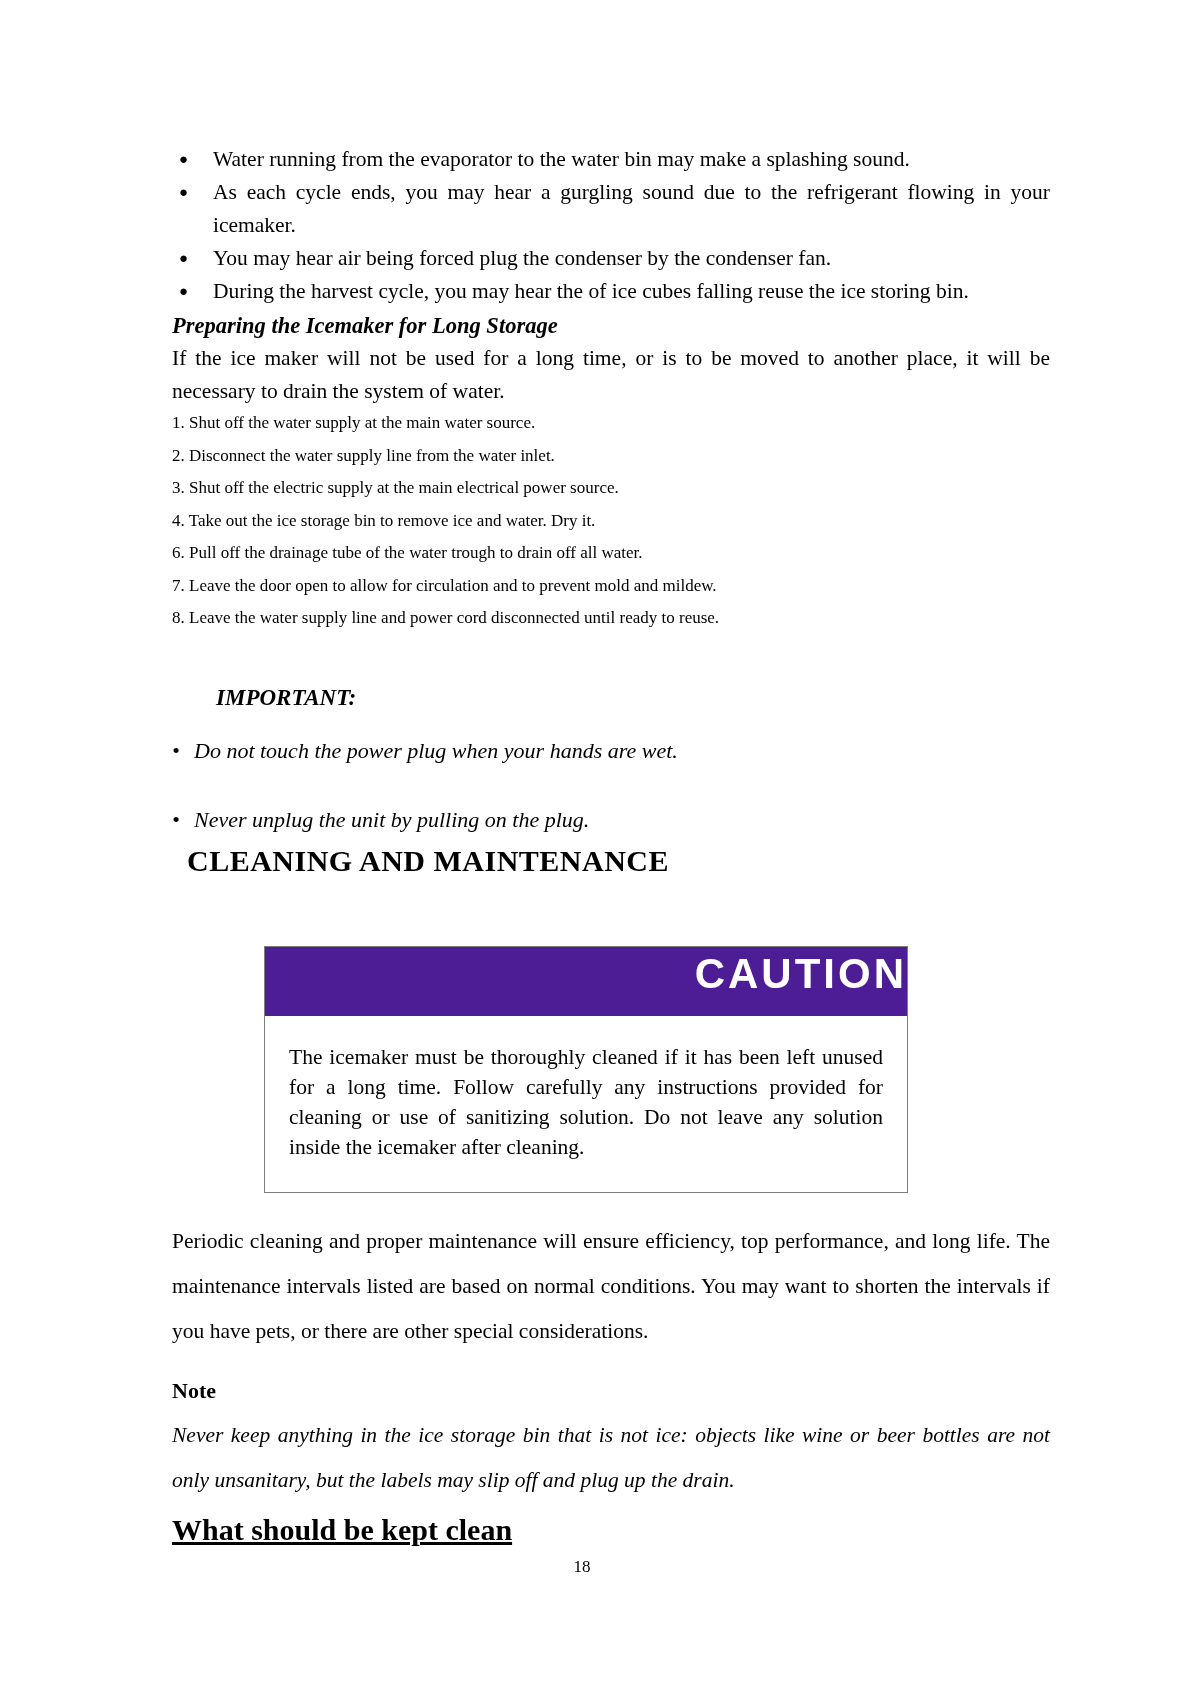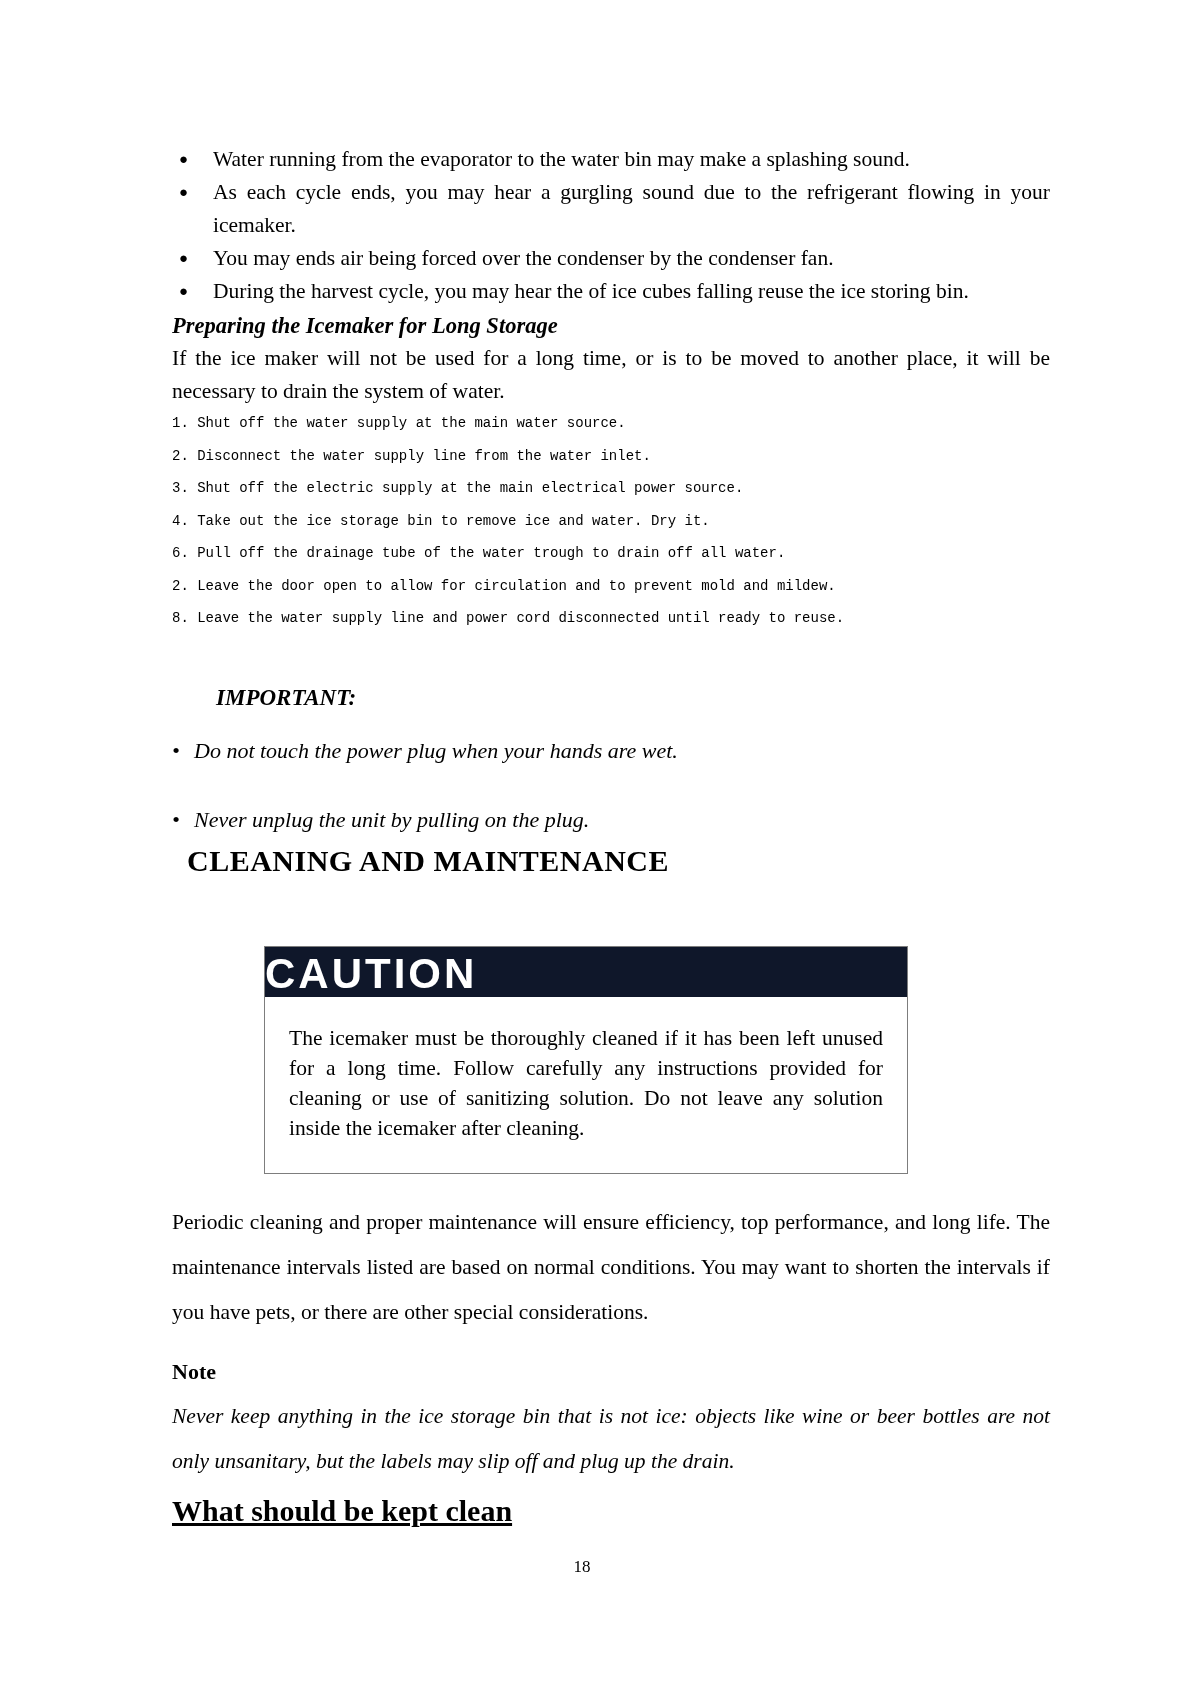--- a/index.html
+++ b/index.html
@@ -47,23 +47,22 @@
     font-style: italic;
     line-height: 32px;
     margin-top: 2px;
   }
   .storage-intro {
     font-size: 21.5px;
     line-height: 32.5px;
     text-align: justify;
   }
   .storage-step {
-    font-size: 14px;
+    font-size: 17px;
     line-height: 32.5px;
-    font-family: Liberation Mono, monospace;
   }
 
   
   .important-heading {
     margin-top: 46px;
     font-size: 23px;
     font-weight: bold;
     font-style: italic;
     line-height: 33px;
     margin-left: 44px;
@@ -94,29 +93,29 @@
 
   .caution-box {
     margin-top: 66px;
     margin-left: 92px;
     width: 644px;
     box-sizing: border-box;
     border: 1px solid #7d7d7d;
     background: #ffffff;
   }
   .caution-header {
-    height: 50px;
-    background: #0f172a;
+    height: 69px;
+    background: #4c1d95;
     color: #ffffff;
     font-family: "Liberation Sans", "DejaVu Sans", sans-serif;
     font-weight: bold;
     font-size: 42px;
     line-height: 54px;
     letter-spacing: 3px;
-    text-align: left;
+    text-align: right;
   }
   .caution-body {
     padding: 26px 24px 30px 24px;
     font-size: 21.5px;
     line-height: 30px;
     text-align: justify;
   }
 
   .periodic-para {
     margin-top: 26px;
@@ -166,37 +165,37 @@
       <div class="sound-item">
         <span class="sound-glyph">●</span>
         <span class="sound-text">Water running from the evaporator to the water bin may make a splashing sound.</span>
       </div>
       <div class="sound-item">
         <span class="sound-glyph">●</span>
         <span class="sound-text">As each cycle ends, you may hear a gurgling sound due to the refrigerant flowing in your icemaker.</span>
       </div>
       <div class="sound-item">
         <span class="sound-glyph">●</span>
-        <span class="sound-text">You may ends air being forced over the condenser by the condenser fan.</span>
+        <span class="sound-text">You may hear air being forced plug the condenser by the condenser fan.</span>
       </div>
       <div class="sound-item">
         <span class="sound-glyph">●</span>
         <span class="sound-text">During the harvest cycle, you may hear the of ice cubes falling reuse the ice storing bin.</span>
       </div>
     </div>
 
     <div class="storage-heading">Preparing the Icemaker for Long Storage</div>
     <div class="storage-intro">If the ice maker will not be used for a long time, or is to be moved to another place, it will be necessary to drain the system of water.</div>
     <div>
       <div class="storage-step">1. Shut off the water supply at the main water source.</div>
       <div class="storage-step">2. Disconnect the water supply line from the water inlet.</div>
       <div class="storage-step">3. Shut off the electric supply at the main electrical power source.</div>
       <div class="storage-step">4. Take out the ice storage bin to remove ice and water. Dry it.</div>
       <div class="storage-step">6. Pull off the drainage tube of the water trough to drain off all water.</div>
-      <div class="storage-step">2. Leave the door open to allow for circulation and to prevent mold and mildew.</div>
+      <div class="storage-step">7. Leave the door open to allow for circulation and to prevent mold and mildew.</div>
       <div class="storage-step">8. Leave the water supply line and power cord disconnected until ready to reuse.</div>
     </div>
 
     <div class="important-heading">IMPORTANT:</div>
     <div class="important-item first">
       <span class="important-glyph">•</span>
       <span>Do not touch the power plug when your hands are wet.</span>
     </div>
     <div class="important-item second">
       <span class="important-glyph">•</span>

